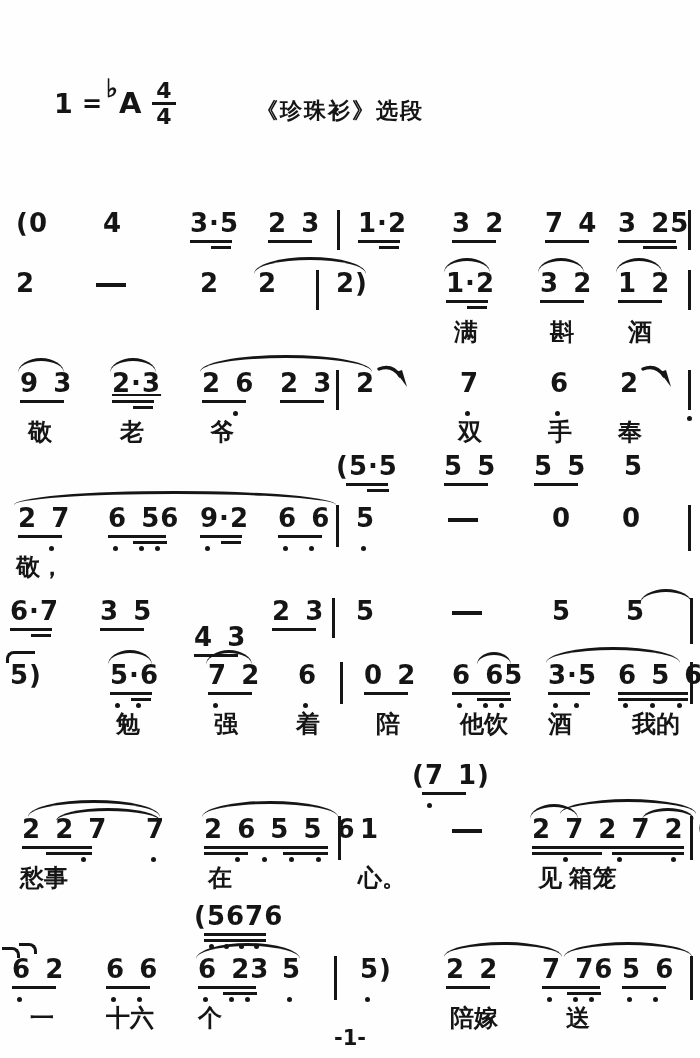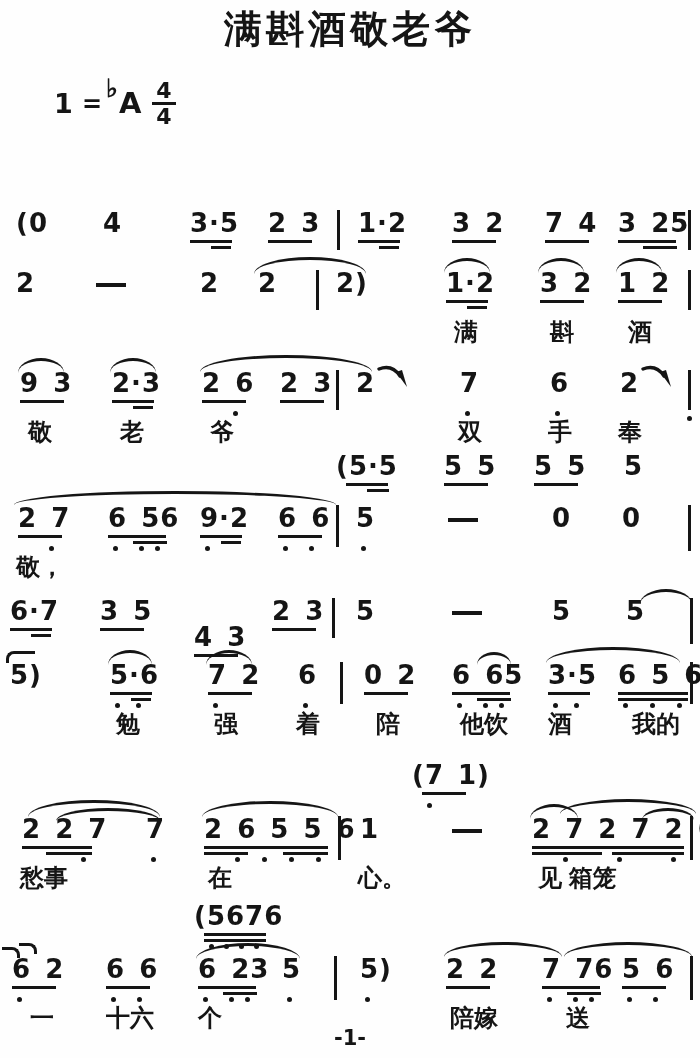--- a/index.html
+++ b/index.html
@@ -38,32 +38,32 @@
   .slide{position:absolute;}
   .pagenum{position:absolute;left:300px;top:1026px;width:100px;text-align:center;font-size:21px;font-weight:bold;font-family:"DejaVu Sans",sans-serif;}
   .wm{position:absolute;left:500px;top:1021px;font-size:17px;white-space:pre;}
   .wm .wmsite{color:#8c8c8c;font-family:"Liberation Serif",serif;}
   .wm .wmdomain{color:#c8430f;font-family:"Liberation Serif",serif;font-size:18px;}
 </style>
 </head>
 <body>
 
 <div class="page">
-  <div class="title">满斟酒敬老爷</div>
 
   <span class="keynum num">1</span>
   <span class="keyeq num">=</span>
   <span class="keyflat">♭</span>
   <span class="keyA num">A</span>
   <span class="frac">
     <span class="fnum">4</span>
     <span class="fbar"></span>
     <span class="fden">4</span>
   </span>
 
+  <div class="subtitle">《珍珠衫》选段</div>
 
 
   <div class="score">
       <div class="grp" style="left: 16px; top: 210px;">
         <div class="ntxt">(0</div>
       </div>
       <div class="grp" style="left: 103px; top: 210px;">
         <div class="ntxt">4</div>
       </div>
       <div class="grp" style="left: 190px; top: 210px;">
@@ -128,21 +128,21 @@
       <div class="bar" style="left: 688px; top: 270px; height: 40px;"></div>
       <div class="arc" style="left: 254px; top: 257px; width: 112px; height: 14px;"></div>
       <div class="arc" style="left: 444px; top: 258px; width: 46px; height: 12px;"></div>
       <div class="arc" style="left: 538px; top: 258px; width: 46px; height: 12px;"></div>
       <div class="arc" style="left: 616px; top: 258px; width: 46px; height: 12px;"></div>
       <div class="grp" style="left: 20px; top: 370px;">
         <div class="ntxt">9 3</div>
         <div class="ul" style="left: 0px; width: 44px; top: 30px;"></div>
         <div class="lyr" style="left: 8px; top: 46px;">敬</div>
       </div>
-      <div class="grp" style="left: 112px; top: 370px;">
+      <div class="grp" style="left: 112px; top: 370px; text-decoration: underline;">
         <div class="ntxt">2·3</div>
         <div class="ul" style="left: 0px; width: 42px; top: 30px;"></div>
         <div class="ul" style="left: 21px; width: 20px; top: 35.5px;"></div>
         <div class="lyr" style="left: 8px; top: 46px;">老</div>
       </div>
       <div class="grp" style="left: 202px; top: 370px;">
         <div class="ntxt">2 6</div>
         <div class="ul" style="left: 0px; width: 44px; top: 30px;"></div>
         <div class="odot" style="left: 31px; top: 41px;"></div>
         <div class="lyr" style="left: 8px; top: 46px;">爷</div>

